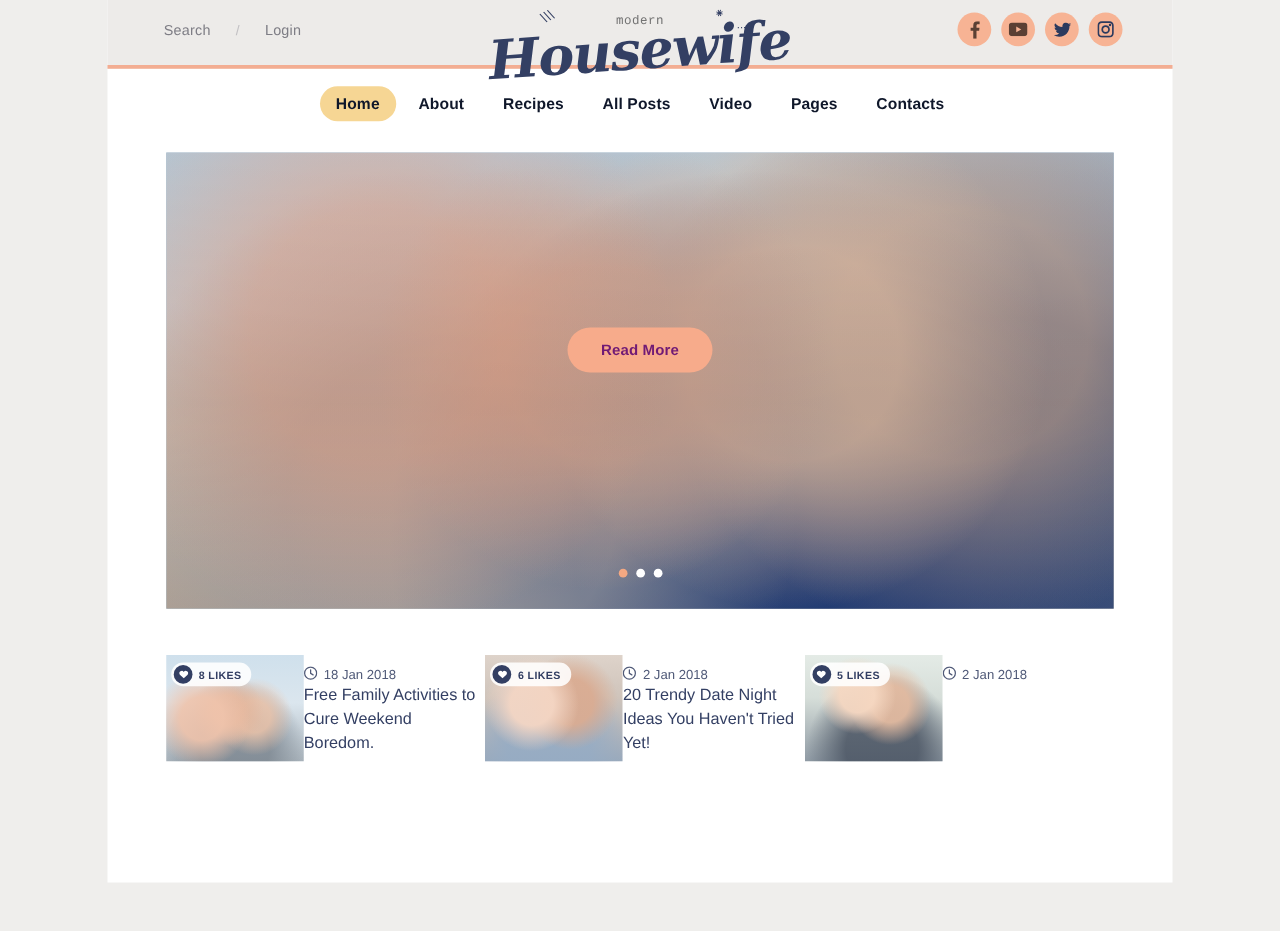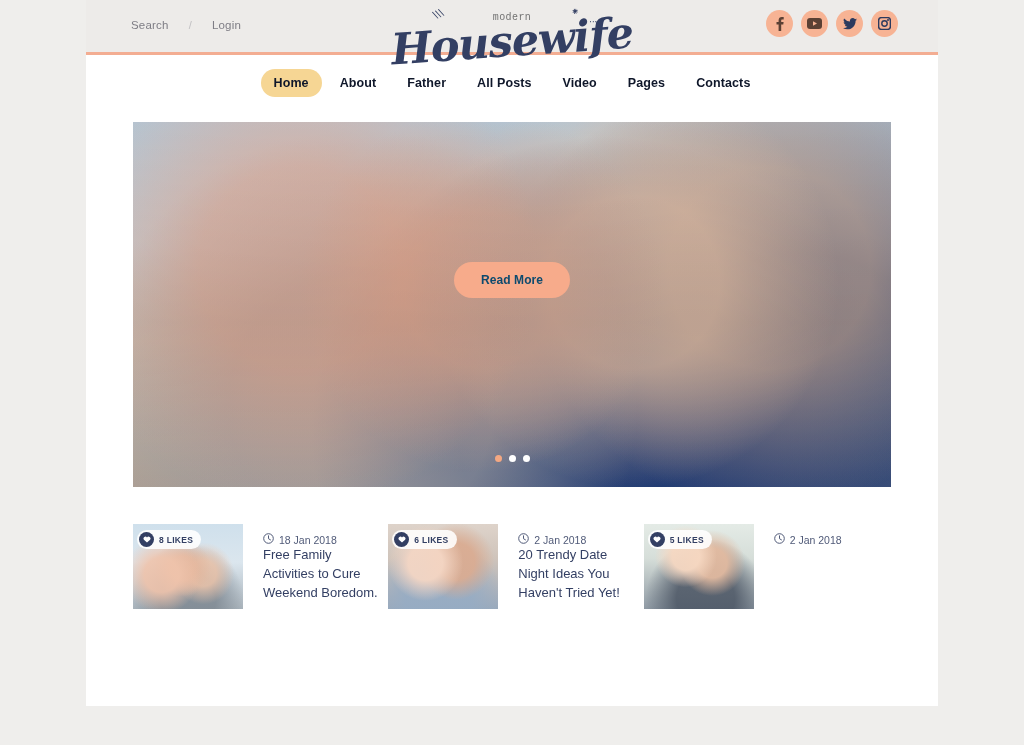--- a/index.html
+++ b/index.html
@@ -175,21 +175,21 @@
     line-height: 1.16;
     font-weight: 700;
     color: #ffffff;
     letter-spacing: -.2px;
     text-shadow: 0 1px 6px rgba(0,0,0,.22);
   }
   .hero-btn {
     display: inline-block;
     margin-top: 22px;
     background: #f7ab8b;
-    color: #0c4a6e;
+    color: #701a75;
     font-size: 12px;
     font-weight: 700;
     padding: 11px 27px;
     border-radius: 20px;
     cursor: pointer;
     border: none;
     font-family: inherit;
     letter-spacing: .1px;
   }
   .hero-dots {
@@ -209,21 +209,21 @@
   .dot.active { background: #f4a882; }
 
   
   .posts {
     display: flex;
     margin: 37px 47px 0 47px;
     gap: 8px;
   }
   .post {
     display: flex;
-    gap: 20px;
+    gap: 0;
     width: 33.33%;
   }
   .thumb-wrap {
     position: relative;
     flex: 0 0 110px;
     width: 110px;
     height: 85px;
   }
   .thumb {
     width: 110px;
@@ -347,21 +347,21 @@
               <circle cx="10" cy="3" r="1" fill="#2c3a5e"></circle>
             </svg>
         </span>
       </div>
     </div>
   </div>
 
   <nav class="nav">
     <div class="nav-item active">Home</div>
     <div class="nav-item">About</div>
-    <div class="nav-item">Father</div>
+    <div class="nav-item">Recipes</div>
     <div class="nav-item">All Posts</div>
     <div class="nav-item">Video</div>
     <div class="nav-item">Pages</div>
     <div class="nav-item">Contacts</div>
   </nav>
 
   <section class="hero">
     <div class="hero-photo"></div>
     <div class="hero-veil"></div>
 

